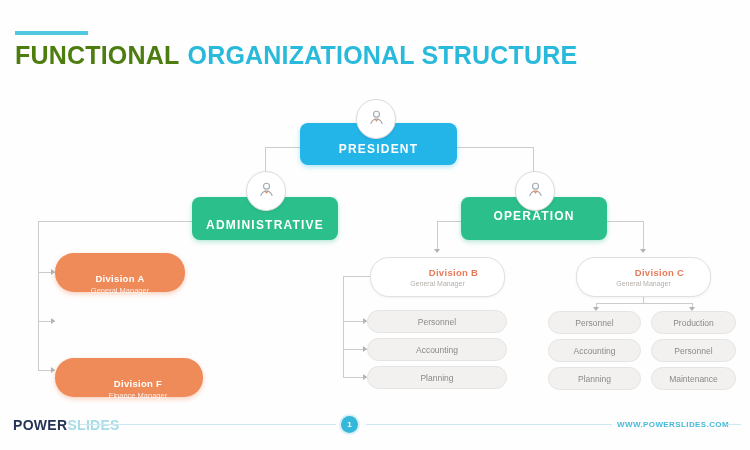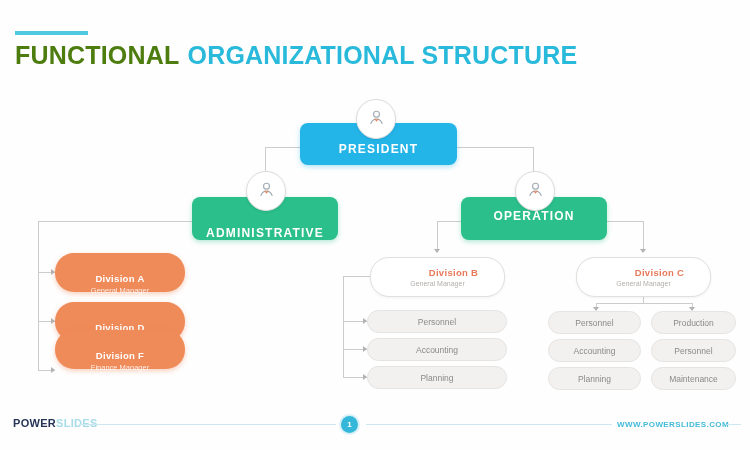--- a/index.html
+++ b/index.html
@@ -23,21 +23,21 @@
   .arrow-right{position:absolute;width:0;height:0;z-index:1;
       border-top:3px solid transparent;border-bottom:3px solid transparent;
       border-left:4px solid #B2B2B2;}
 
   
   .nodebox{position:absolute;z-index:2;display:flex;flex-direction:column;align-items:center;
            justify-content:flex-end;box-sizing:border-box;}
   .box-president{left:300px;top:123px;width:157px;height:42px;background:#23B4E8;border-radius:8px;
            padding-bottom:9px;box-shadow:0 2px 5px rgba(35,180,232,.35);}
   .box-admin{left:192px;top:197px;width:146px;height:43px;background:#2ABF8B;border-radius:8px;
-           box-shadow:0 2px 5px rgba(42,191,139,.35);}
+           padding-bottom:8px;box-shadow:0 2px 5px rgba(42,191,139,.35);}
   .box-operation{left:461px;top:197px;width:146px;height:43px;background:#2ABF8B;border-radius:8px;
            padding-bottom:17px;box-shadow:0 2px 5px rgba(42,191,139,.35);}
   .branch-label{color:#fff;font-size:12px;font-weight:bold;letter-spacing:1.2px;}
 
   .box-orange{position:absolute;z-index:2;width:130px;height:39px;left:55px;background:#EF8A59;
       border-radius:19px;display:flex;flex-direction:column;align-items:center;justify-content:center;
       box-shadow:0 2px 5px rgba(239,138,89,.4);}
   .box-orange .dname{color:#fff;font-size:9.5px;font-weight:bold;letter-spacing:.3px;margin-top:22px;}
   .box-orange .drole{color:rgba(255,255,255,.85);font-size:7.5px;margin-top:2px;}
 
@@ -51,21 +51,21 @@
       border-radius:12px;display:flex;align-items:center;justify-content:center;
       font-size:8.5px;color:#8A8A8A;box-sizing:border-box;}
 
   
   .icon-circle{position:absolute;z-index:3;width:38px;height:38px;border-radius:50%;background:#fff;
       border:1px solid #DCDCDC;display:flex;align-items:center;justify-content:center;
       box-shadow:0 1px 3px rgba(0,0,0,.08);}
   .icon-circle svg{width:21px;height:21px;}
 
   
-  .footer-logo{position:absolute;left:13px;top:417px;font-size:11px;font-weight:bold;letter-spacing:.3px;}
+  .footer-logo{position:absolute;left:13px;top:417px;font-size:14px;font-weight:bold;letter-spacing:.3px;}
   .footer-logo .lp1{color:#253457;}
   .footer-logo .lp2{color:#A8DCE8;}
   .footer-line{position:absolute;top:424px;height:1px;background:#CDE8F0;}
   .page-circle{position:absolute;left:341px;top:416px;width:17px;height:17px;border-radius:50%;
       background:#35B7D9;color:#fff;font-size:8px;font-weight:bold;display:flex;align-items:center;
       justify-content:center;box-shadow:0 0 0 2px rgba(53,183,217,.18);}
   .footer-site{position:absolute;left:617px;top:420px;font-size:8px;font-weight:bold;
       color:#45BBD9;letter-spacing:.4px;}
 </style>
 </head>
@@ -150,25 +150,21 @@
     </span>
   </div>
   <div class="nodebox box-operation">
     <span class="branch-label">OPERATION</span>
   </div>
 
   <div class="box-orange" style="top:253px;">
     <span class="dname">Division A</span>
     <span class="drole">General Manager</span>
   </div>
-  <div class="box-orange" style="top:302px;">
-    <span class="dname">Division D</span>
-    <span class="drole">HR Manager</span>
-  </div>
-  <div class="box-orange" style="top:330px;">
+  <div class="box-orange" style="top:358px;padding-left:18px;">
     <span class="dname">Division F</span>
     <span class="drole">Finance Manager</span>
   </div>
 
   <div class="box-white" style="left:370px;top:257px;">
     <span class="dname">Division B</span>
     <span class="drole">General Manager</span>
   </div>
   <div class="box-white" style="left:576px;top:257px;">
     <span class="dname">Division C</span>

